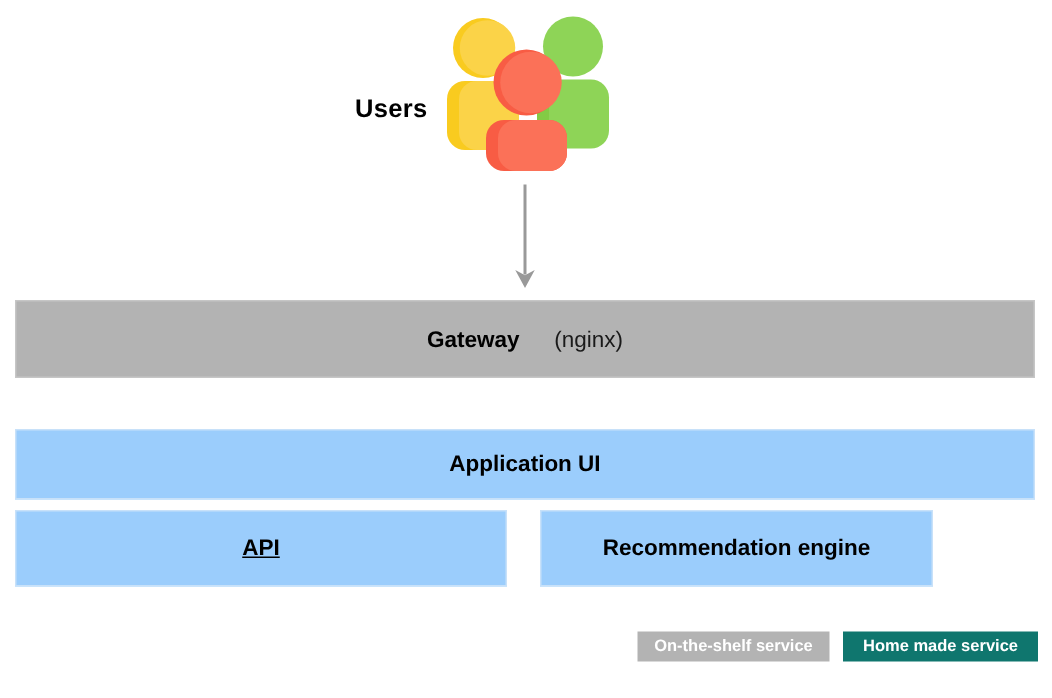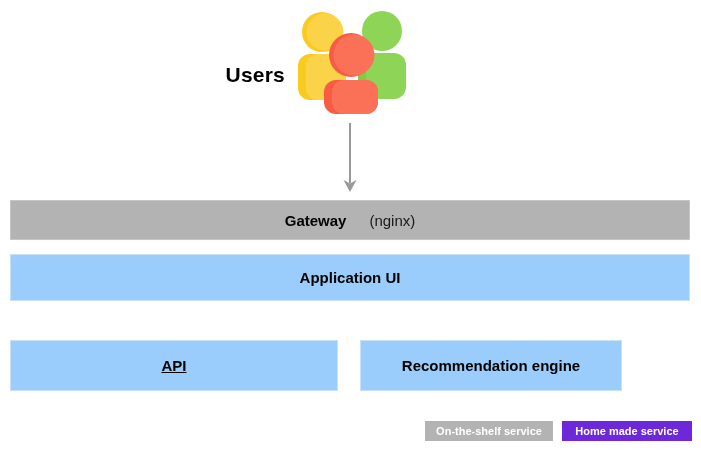--- a/index.html
+++ b/index.html
@@ -14,21 +14,21 @@
     height: 465px;
     background: #ffffff;
     overflow: hidden;
   }
   .users-label {
     position: absolute;
     left: 190px;
     top: 63px;
     width: 95px;
     text-align: right;
-    font-size: 21px;
+    font-size: 17px;
     font-weight: bold;
     color: #000000;
     letter-spacing: 0.2px;
   }
   .users-icon {
     position: absolute;
     left: 296px;
     top: 10px;
     width: 112px;
     height: 104px;
@@ -52,22 +52,22 @@
     box-sizing: border-box;
   }
   .bar-gray {
     background: #b3b3b3;
     border: 1px solid #c6c6c6;
   }
   .bar-blue {
     background: #9bcdfc;
     border: 1px solid #c8e1f9;
   }
-  .gateway   { top: 200px; height: 40px; }
-  .app-ui    { top: 254px; height: 47px; }
+  .gateway   { top: 200px; height: 52px; }
+  .app-ui    { top: 286px; height: 47px; }
   .api       { top: 340px; height: 51px; width: 328px; text-decoration: underline; }
   .rec       { top: 340px; height: 51px; left: 360px; width: 262px; }
   .bar .bold { font-weight: bold; }
   .bar .normal { font-weight: normal; margin-left: 23px; color: #1a1a1a; }
   .legend-item {
     position: absolute;
     top: 421px;
     height: 20px;
     display: flex;
     align-items: center;
@@ -78,21 +78,21 @@
     box-sizing: border-box;
   }
   .legend-gray {
     left: 425px;
     width: 128px;
     background: #b3b3b3;
   }
   .legend-blue {
     left: 562px;
     width: 130px;
-    background: #6d28d9;
+    background: #0f766e;
   }
 </style>
 </head>
 <body>
 
 <div class="canvas">
 
   <div class="users-label">Users</div>
 
   <svg class="users-icon" viewBox="0 0 112 104" aria-hidden="true">

